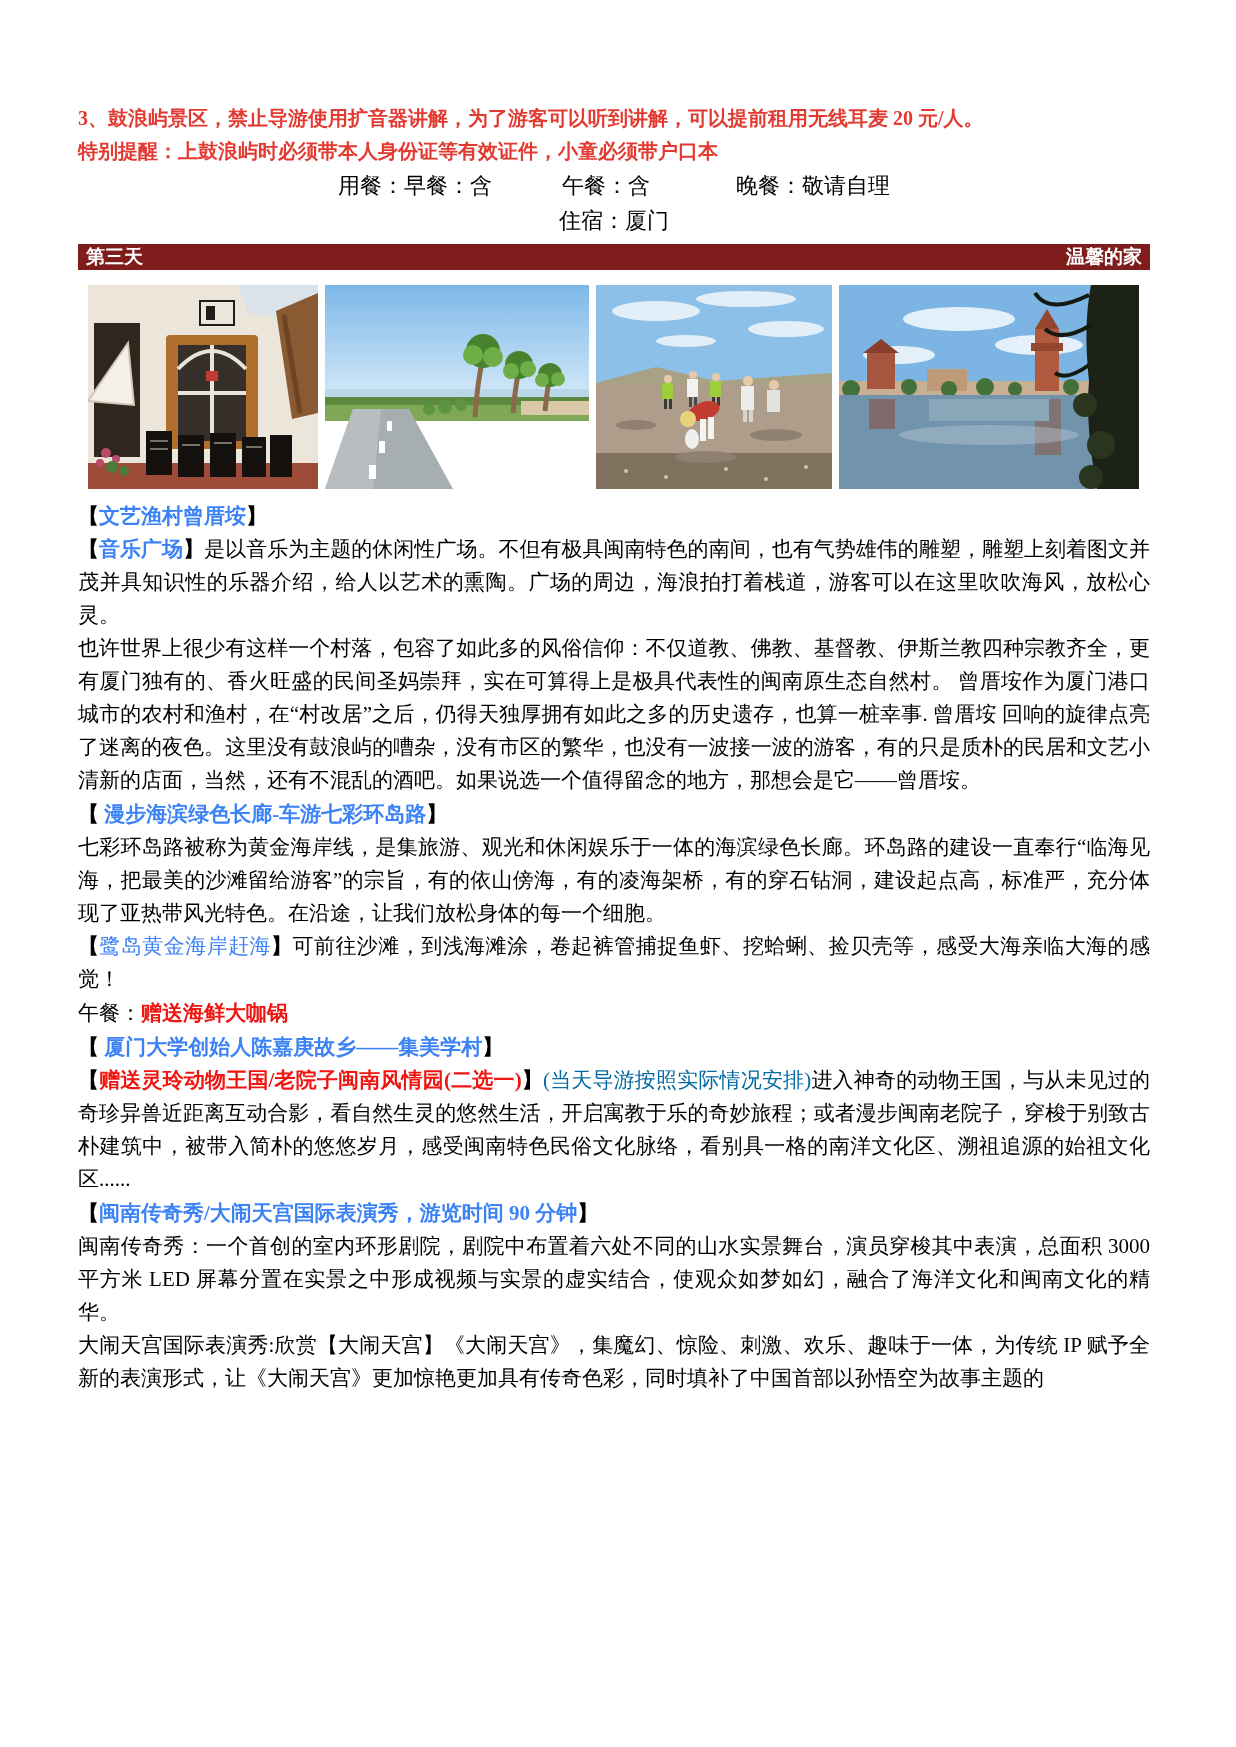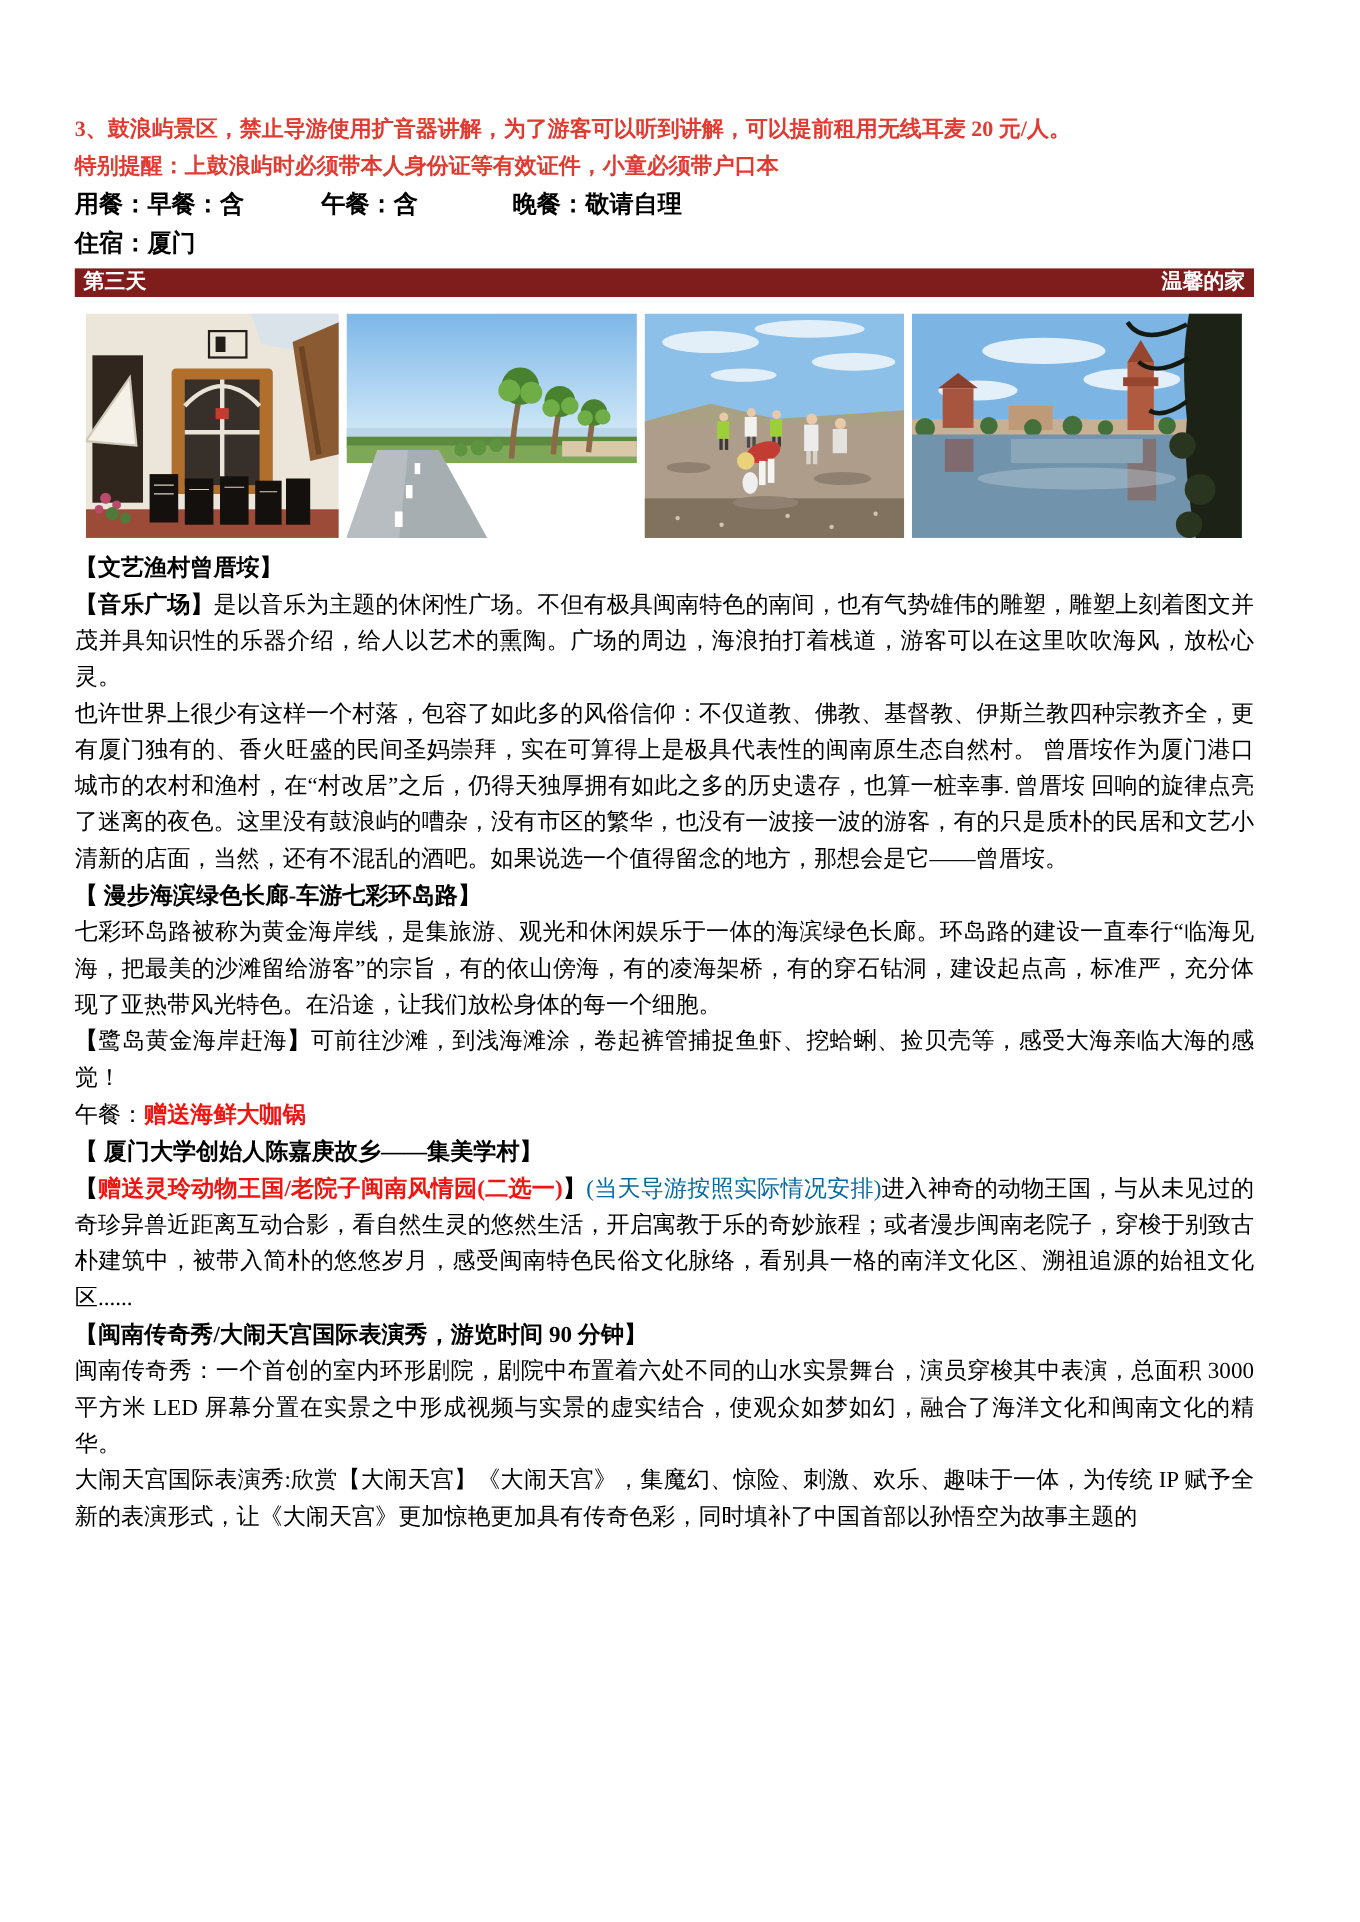--- a/index.html
+++ b/index.html
@@ -1,34 +1,34 @@
 <!DOCTYPE html>
 <html><head>
 <meta charset="utf-8">
 <style>
   html,body{margin:0;padding:0;background:#ffffff;}
   body{
     width:1236px;height:1747px;position:relative;
     font-family:"Liberation Serif","DejaVu Serif",serif;color:#000;
   }
-  .page{position:absolute;left:68px;top:102px;width:1072px;}
+  .page{position:absolute;left:78px;top:102px;width:1072px;}
   p{margin:0;}
   .notice{color:#e23a30;font-size:20px;line-height:33px;font-weight:bold;}
-  .info-line{font-size:22px;font-weight:bold;line-height:35px;}
+  .info-line{font-size:22px;font-weight:normal;line-height:35px;text-align:center;}
   .info-line .sp1{margin-left:70px;}
   .info-line .sp2{margin-left:86px;}
   .banner{
     margin-top:6px;height:26px;line-height:26px;background:#7f1d1d;
     color:#ffffff;font-weight:bold;font-size:19px;
     display:flex;justify-content:space-between;padding:0 8px;
   }
   .body{font-size:21px;line-height:33px;text-align:justify;}
   .intro{font-size:21px;line-height:33px;margin-top:6px;}
   .heading{font-size:21px;font-weight:bold;line-height:34px;}
-  .ttl{color:#000000;margin-top:16px;}
+  .ttl{color:#3b82f6;margin-top:16px;}
   .bk{color:#000;font-weight:bold;}
   .red-b{color:#f01510;font-weight:bold;}
   .red-n{color:#0369a1;}
   .lunch-line{font-size:21px;line-height:34px;}
   .photos{display:flex;gap:7px;margin:15px 0 10px 10px;}
   .photos svg{display:block;}
 </style>
 </head>
 <body>
 

